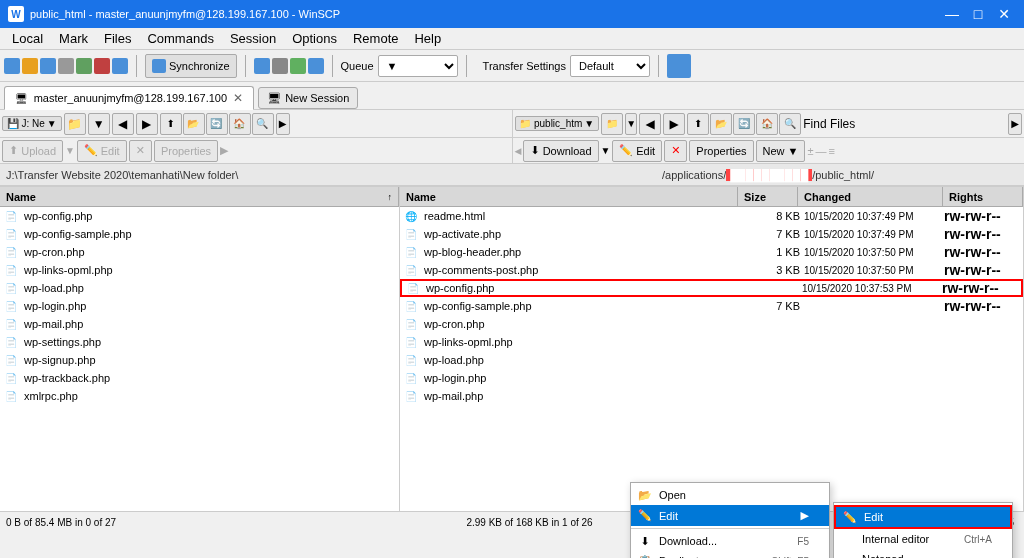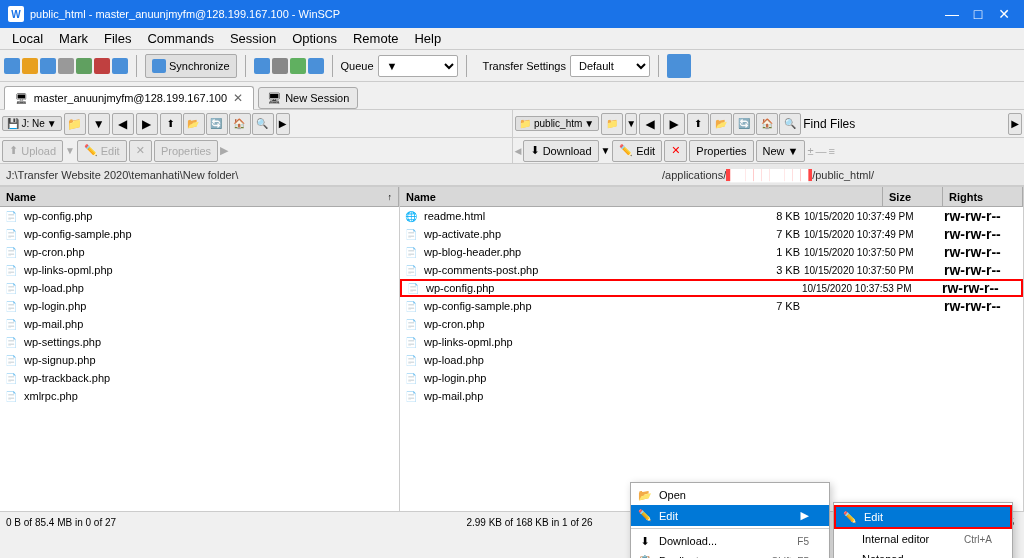--- a/index.html
+++ b/index.html
@@ -594,20 +594,21 @@
 
     <div style="height:20px;background:#e0e0e0;border-top:1px solid #aaa;display:flex;align-items:center;padding:0 6px;font-size:10px;">
       <span>0 B of 85.4 MB in 0 of 27</span>
     </div>
   </div>
 
   <div class="panel" style="flex:1;">
     <div class="panel-header">
       <div class="col-header" style="flex:1;">Name</div>
       <div class="col-header" style="width:60px;text-align:right;">Size</div>
+      <div class="col-header" style="width:145px;">Changed</div>
       <div class="col-header" style="width:80px;">Rights</div>
     </div>
     <div class="file-list">
       <div class="file-row">
         <div class="file-icon">🌐</div>
         <span class="file-name">readme.html</span>
         <span class="file-size">8 KB</span>
         <span class="file-changed">10/15/2020 10:37:49 PM</span>
         <span class="file-rights">rw-rw-r--</span>
       </div>

